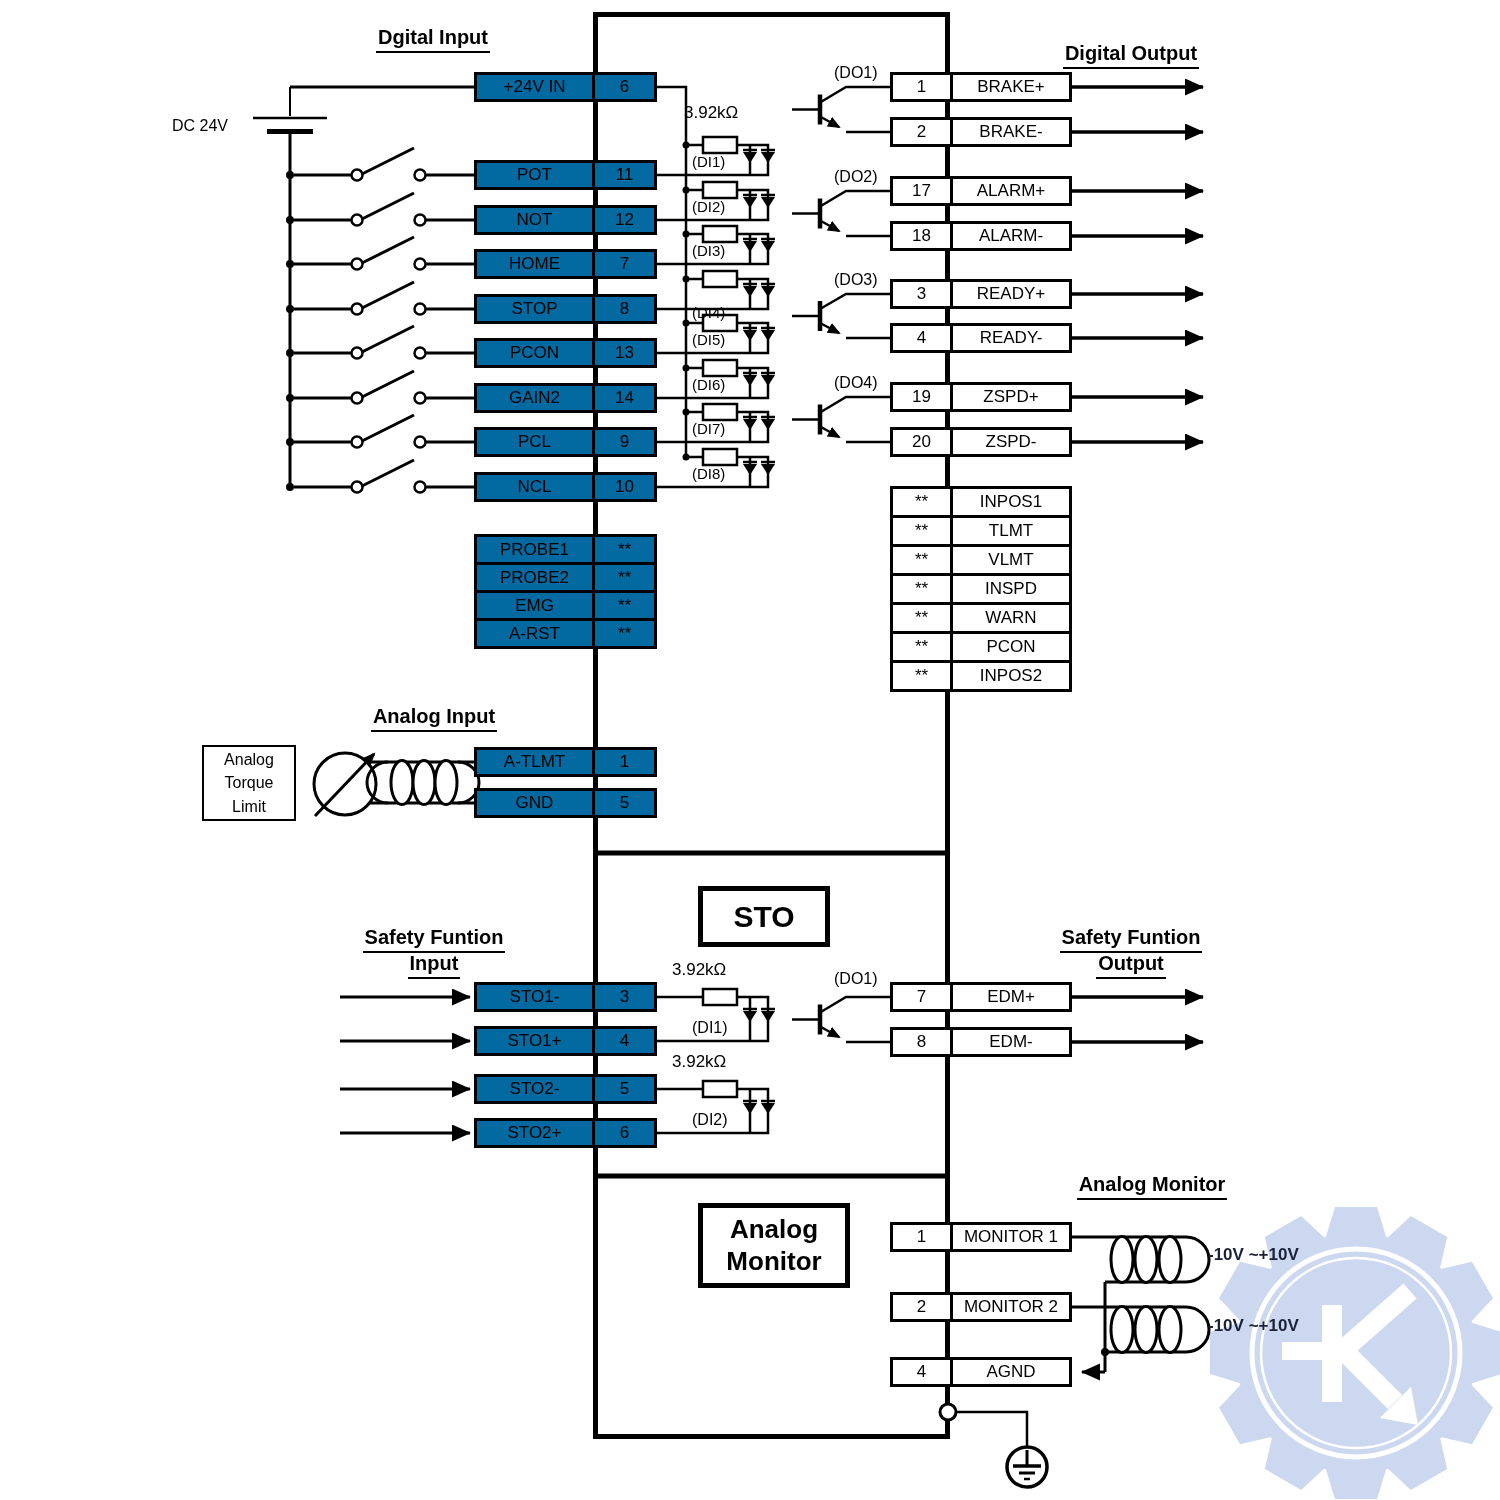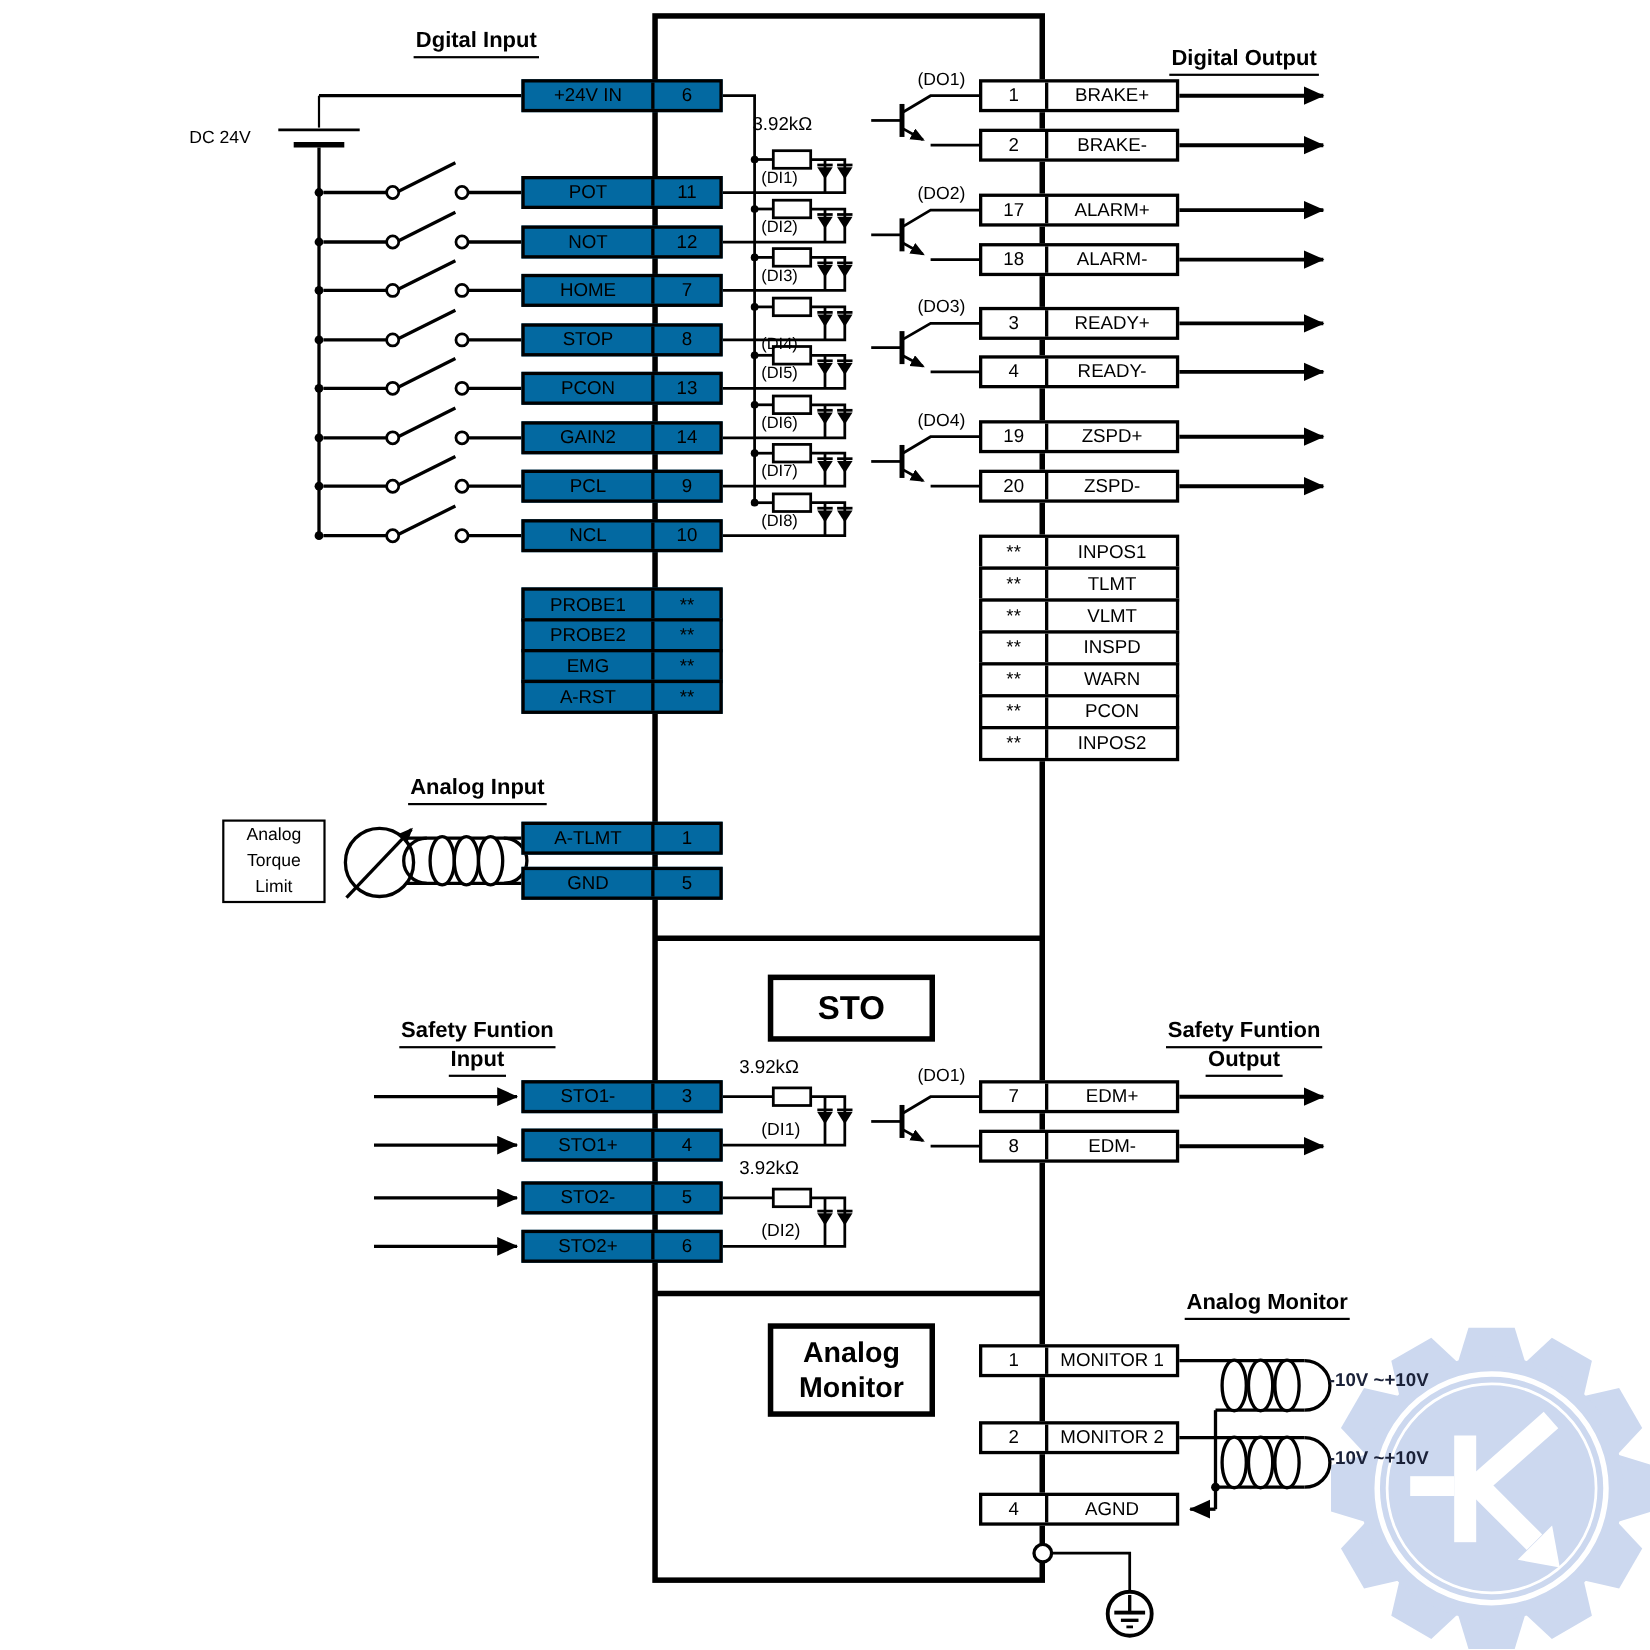--- a/index.html
+++ b/index.html
@@ -454,21 +454,21 @@
 Limit</div>
   <div class="lrow" style="top:747px">
       <span class="lbl">A-TLMT</span>
       <span class="pin">1</span>
     </div>
   <div class="lrow" style="top:788px">
       <span class="lbl">GND</span>
       <span class="pin">5</span>
     </div>
 
-  <div class="block" style="left:698px;top:886px;width:152px;height:61px;font-size:30px">STO</div>
+  <div class="block" style="left:698px;top:886px;width:132px;height:61px;font-size:30px">STO</div>
   <div class="block" style="left:698px;top:1203px;width:152px;height:85px;font-size:26px;line-height:1.2">Analog
 Monitor</div>
 
   <div class="lrow" style="top:982px">
       <span class="lbl">STO1-</span>
       <span class="pin">3</span>
     </div>
   <div class="lrow" style="top:1026px">
       <span class="lbl">STO1+</span>
       <span class="pin">4</span>

